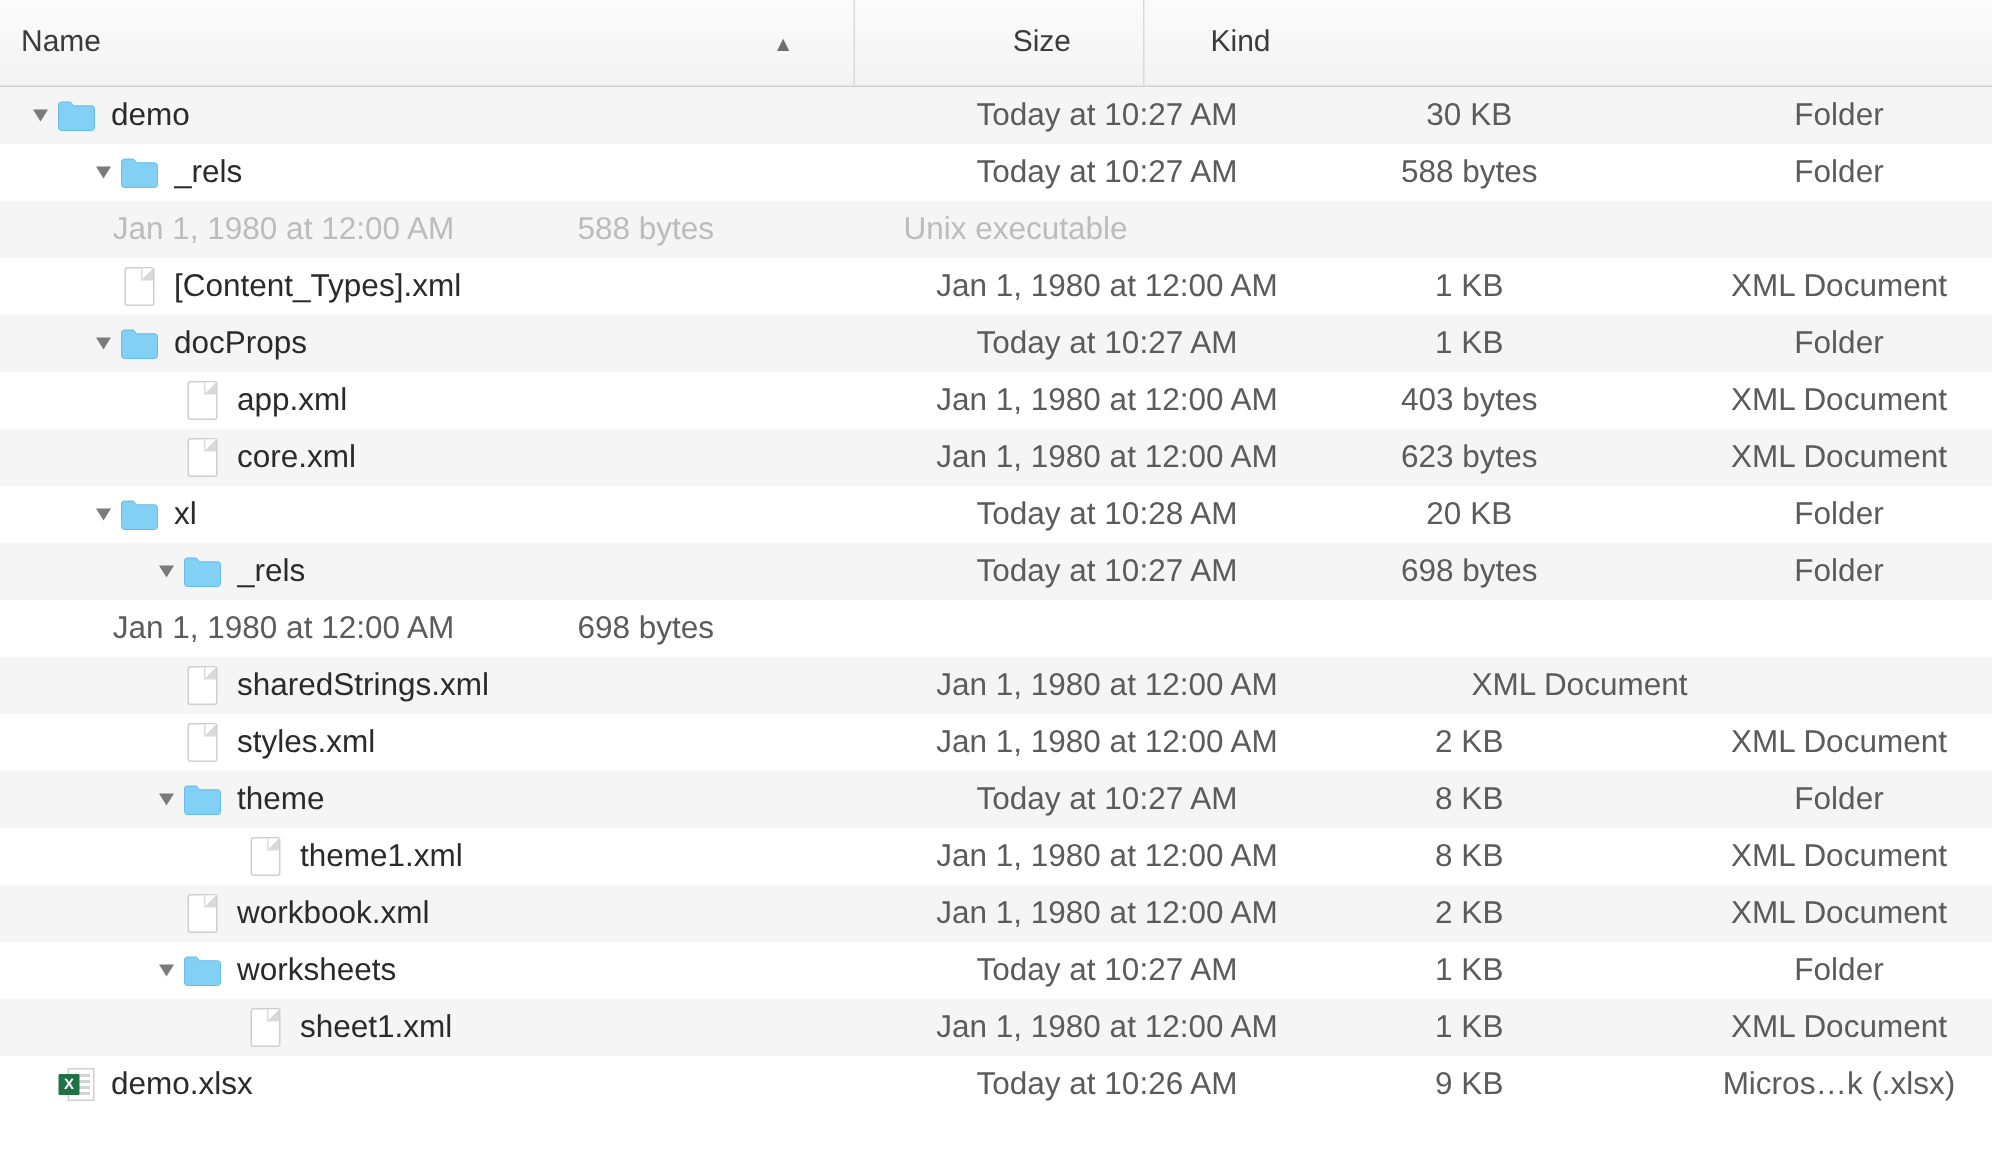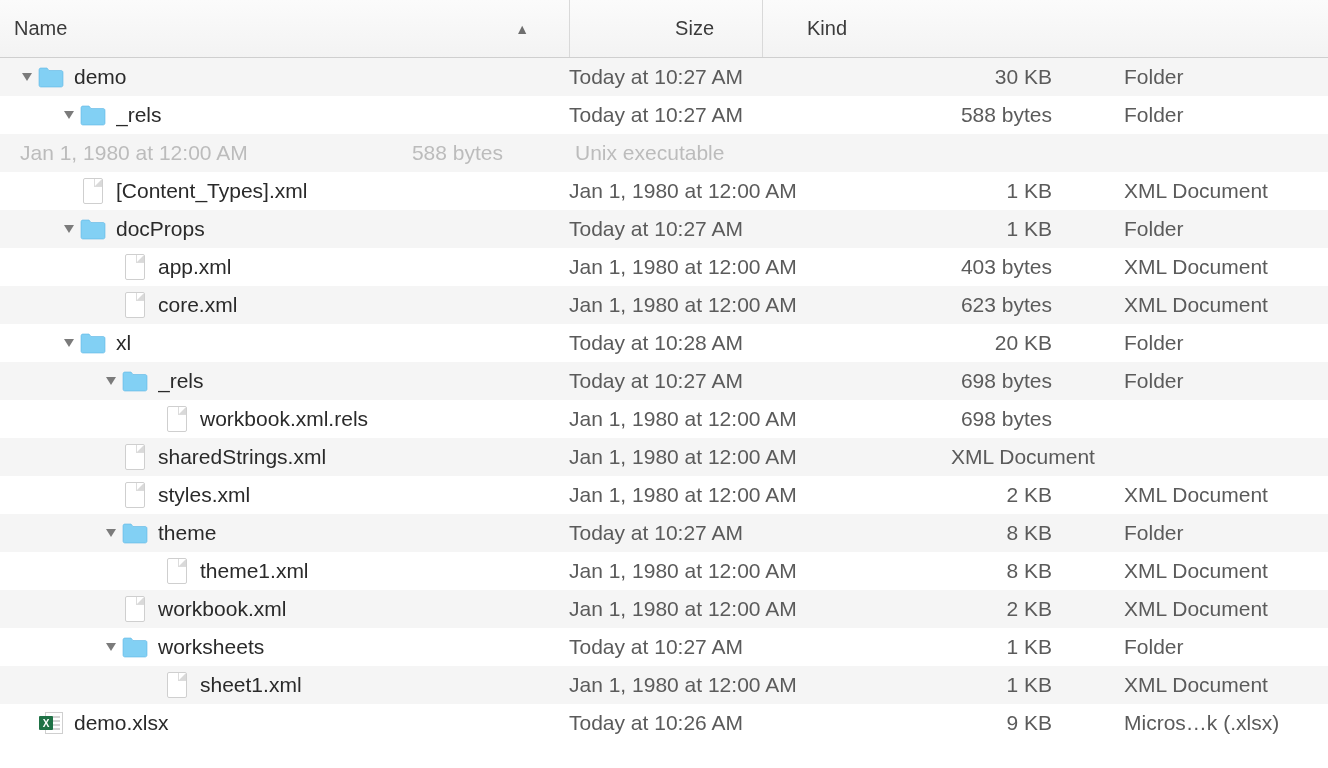--- a/index.html
+++ b/index.html
@@ -25,21 +25,21 @@
   .sort-icon { font-size: 14px; color: #6f6f6f; }
   
   .rows { }
   .row {
     display: flex;
     align-items: center;
     height: 38px;
     font-size: 21px;
   }
   .row.alt { background: #f5f5f5; }
-  .row .col-date, .row .col-size, .row .col-kind { color: #5b5b5b; }
+  .row .col-date, .row .col-size, .row .col-kind { color: #5b5b5b; text-align: center; }
   .row.dim .col-name .fname, .row.dim .col-date, .row.dim .col-size, .row.dim .col-kind { color: #bcbcbc; }
   .name-cell { width: 549px; display: flex; align-items: center; padding-left: 22px; overflow: hidden; white-space: nowrap; }
   .indent { display:inline-block; }
   .disclosure {
     width: 0; height: 0; display:inline-block;
     border-left: 5px solid transparent; border-right: 5px solid transparent;
     border-top: 8px solid #7b7b7b;
     margin-right: 6px; flex-shrink:0;
   }
   .disclosure-spacer { width: 16px; display:inline-block; flex-shrink:0; }
@@ -191,28 +191,20 @@
               <path d="M1 4 C1 2.5 2 2 3 2 L9 2 L11 4.5 L23 4.5 C24.3 4.5 25 5.3 25 6.5 L25 19 C25 20.2 24.2 21 23 21 L3 21 C1.8 21 1 20.2 1 19 Z" fill="#82d0f4" stroke="#5fb7e4" stroke-width="0.6"></path>
             </svg>
           </span>
           <span class="fname">_rels</span>
         </div>
         <div class="col-date">Today at 10:27 AM</div>
         <div class="col-size">698 bytes</div>
         <div class="col-kind">Folder</div>
       </div>
       <div class="row">
-        <div class="name-cell">
-          <span class="indent" style="width: 126px;"></span>
-          <span class="disclosure-spacer"></span>
-          <span class="icon">
-            <span class="file-icon"></span>
-          </span>
-          <span class="fname">workbook.xml.rels</span>
-        </div>
         <div class="col-date">Jan 1, 1980 at 12:00 AM</div>
         <div class="col-size">698 bytes</div>
       </div>
       <div class="row alt">
         <div class="name-cell">
           <span class="indent" style="width: 84px;"></span>
           <span class="disclosure-spacer"></span>
           <span class="icon">
             <span class="file-icon"></span>
           </span>

